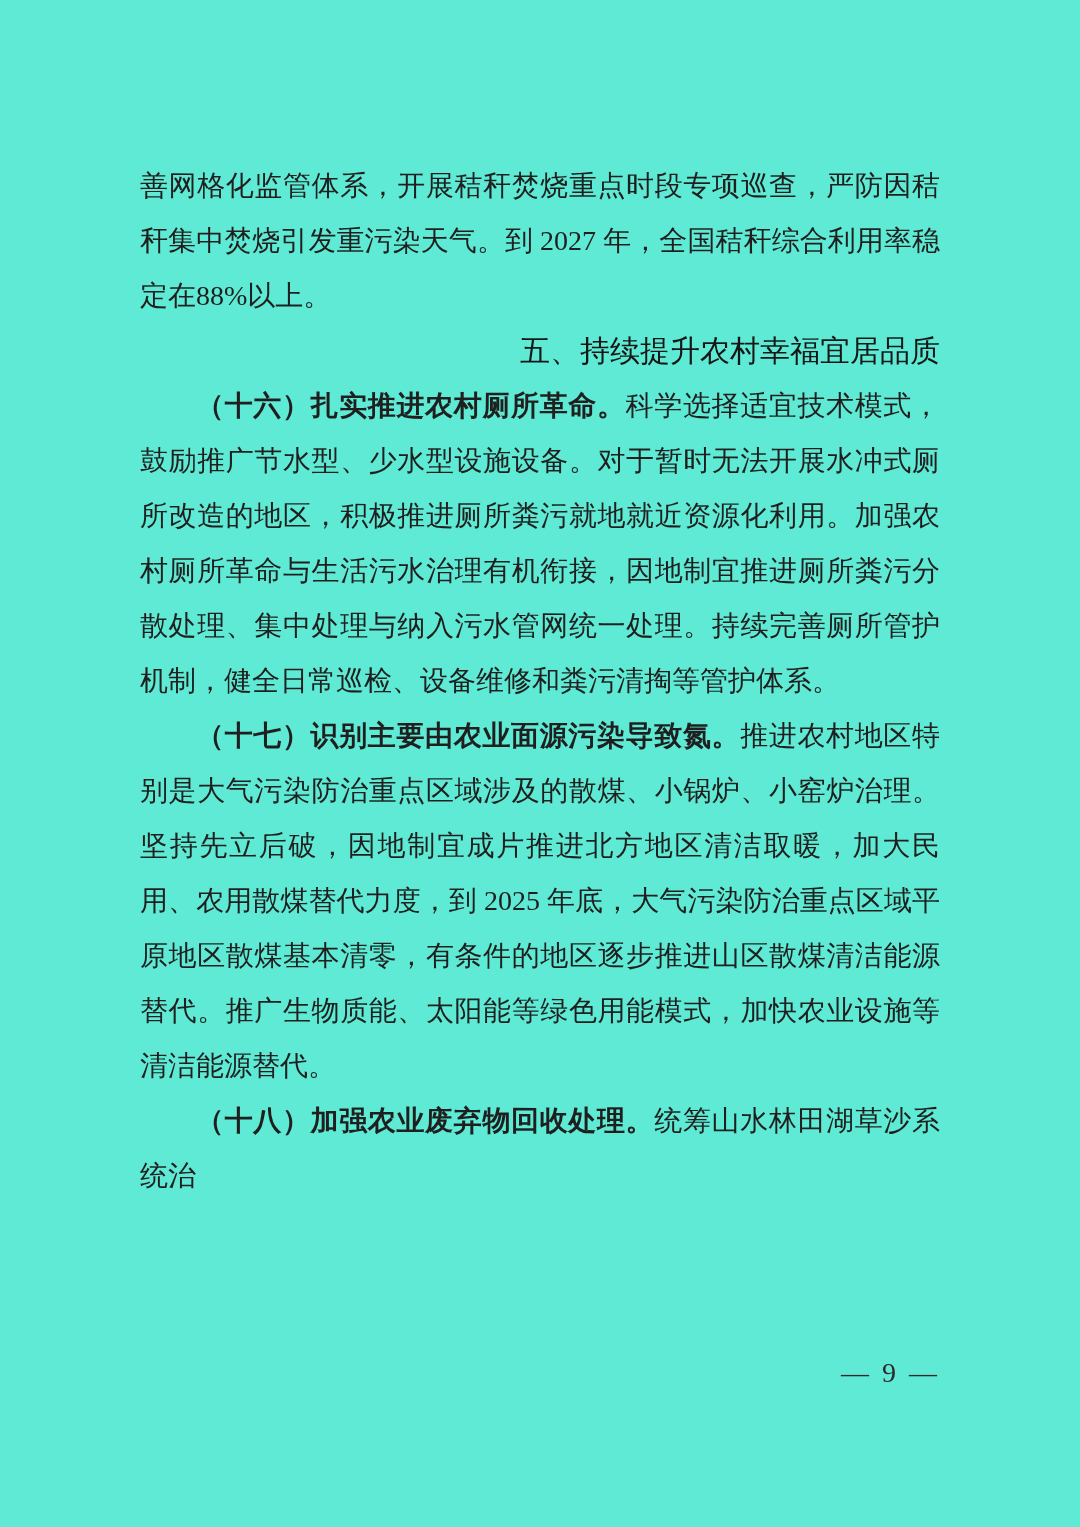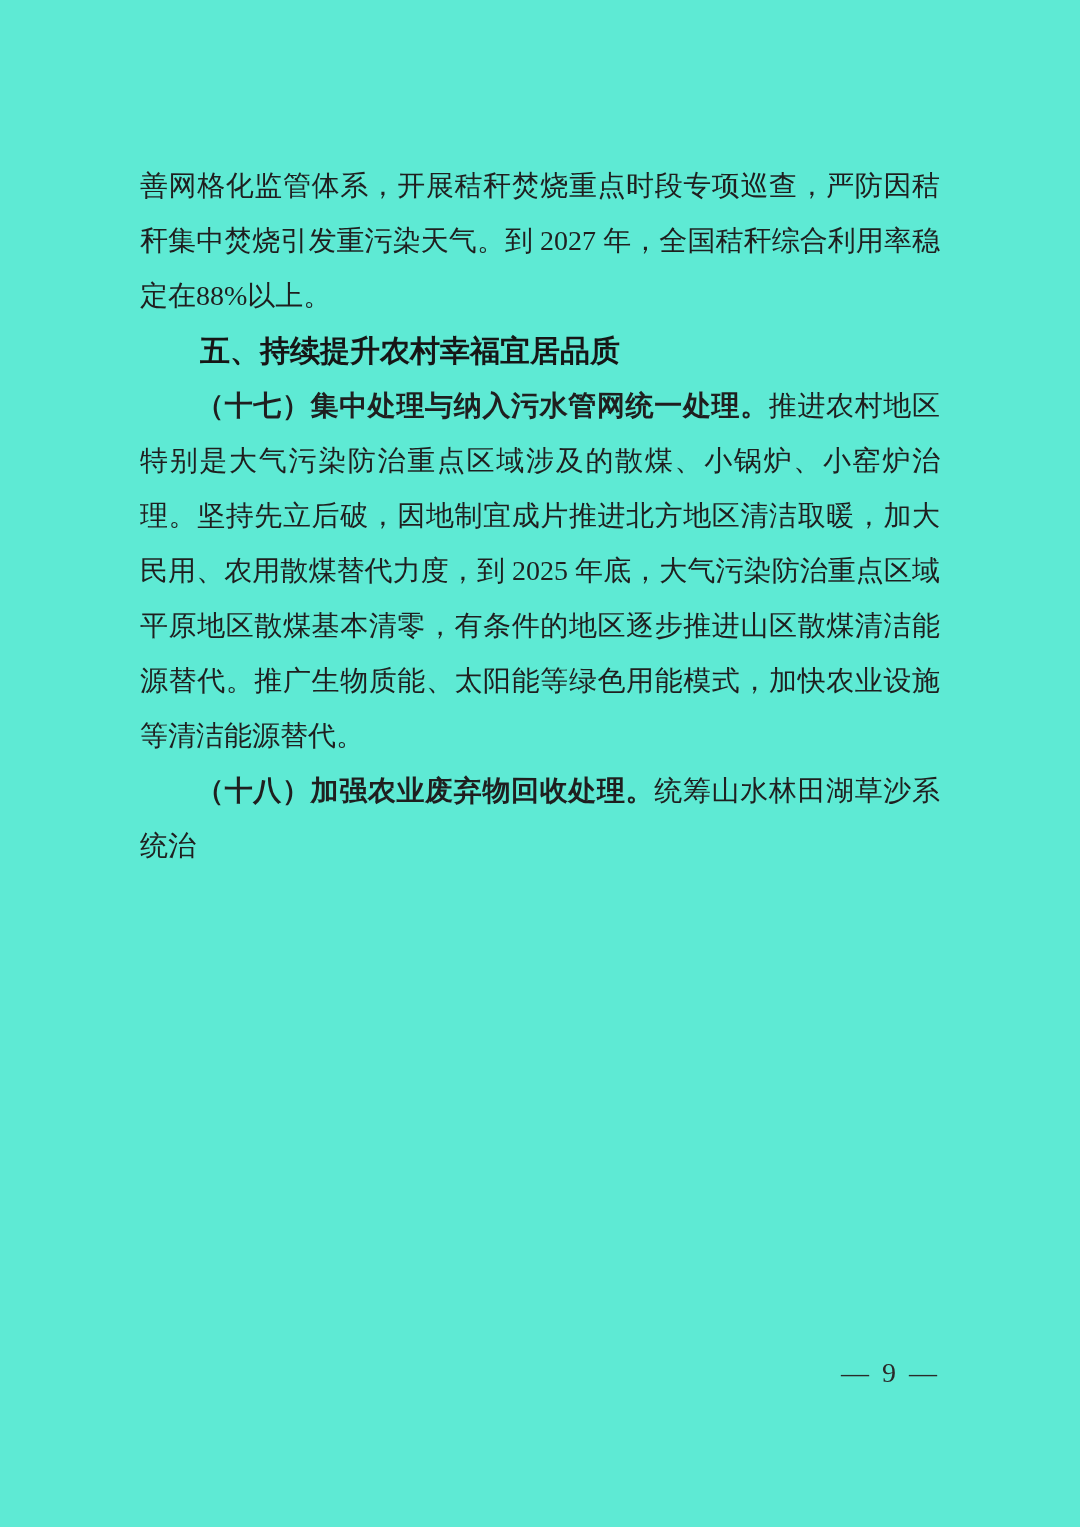--- a/index.html
+++ b/index.html
@@ -34,23 +34,23 @@
   }
   .lead {
     font-family: "Liberation Sans", "DejaVu Sans", sans-serif;
     font-weight: 700;
   }
   .heading {
     margin: 0;
     font-size: 30px;
     line-height: 55px;
     font-family: "Liberation Sans", "DejaVu Sans", sans-serif;
-    font-weight: 700;
+    font-weight: 400;
     text-indent: 2em;
-    text-align: left;
+    text-align: right;
     color: #161616;
   }
   .page-number {
     position: absolute;
     right: 140px;
     top: 1345px;
     font-size: 28px;
     line-height: 55px;
     letter-spacing: 3px;
     color: #2a2a2a;
@@ -61,21 +61,22 @@
 <body>
 
 <div class="page">
   <main class="content">
 
     <p class="para"><span class="body-text">善网格化监管体系，开展秸秆焚烧重点时段专项巡查，严防因秸秆集中焚烧引发重污染天气。到 2027 年，全国秸秆综合利用率稳定在88%以上。</span></p>
 
 
     <h2 class="heading">五、持续提升农村幸福宜居品质</h2>
 
+    <p class="para indent"><span class="lead">（十六）扎实推进农村厕所革命。</span><span class="body-text">科学选择适宜技术模式，鼓励推广节水型、少水型设施设备。对于暂时无法开展水冲式厕所改造的地区，积极推进厕所粪污就地就近资源化利用。加强农村厕所革命与生活污水治理有机衔接，因地制宜推进厕所粪污分散处理、集中处理与纳入污水管网统一处理。持续完善厕所管护机制，健全日常巡检、设备维修和粪污清掏等管护体系。</span></p>
 
-    <p class="para indent"><span class="lead">（十七）集中处理与纳入污水管网统一处理。</span><span class="body-text">推进农村地区特别是大气污染防治重点区域涉及的散煤、小锅炉、小窑炉治理。坚持先立后破，因地制宜成片推进北方地区清洁取暖，加大民用、农用散煤替代力度，到 2025 年底，大气污染防治重点区域平原地区散煤基本清零，有条件的地区逐步推进山区散煤清洁能源替代。推广生物质能、太阳能等绿色用能模式，加快农业设施等清洁能源替代。</span></p>
+    <p class="para indent"><span class="lead">（十七）识别主要由农业面源污染导致氮。</span><span class="body-text">推进农村地区特别是大气污染防治重点区域涉及的散煤、小锅炉、小窑炉治理。坚持先立后破，因地制宜成片推进北方地区清洁取暖，加大民用、农用散煤替代力度，到 2025 年底，大气污染防治重点区域平原地区散煤基本清零，有条件的地区逐步推进山区散煤清洁能源替代。推广生物质能、太阳能等绿色用能模式，加快农业设施等清洁能源替代。</span></p>
 
     <p class="para indent"><span class="lead">（十八）加强农业废弃物回收处理。</span><span class="body-text">统筹山水林田湖草沙系统治</span></p>
 
   </main>
 
   <div class="page-number">— 9 —</div>
 </div>
 
 </body></html>

